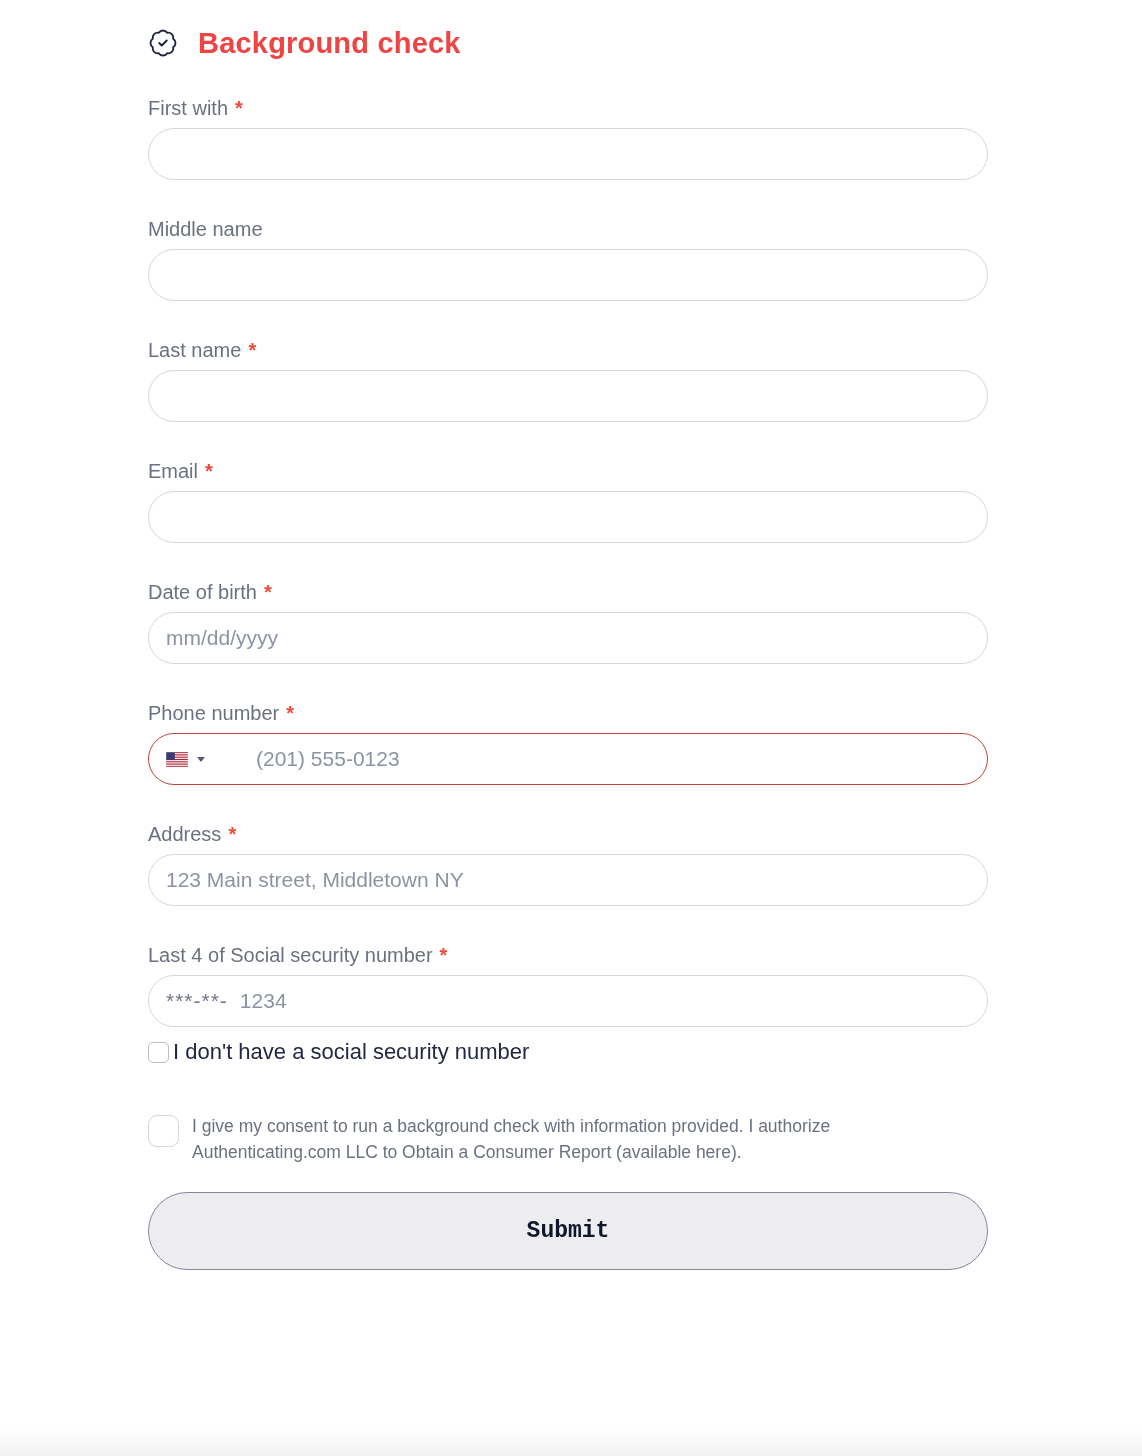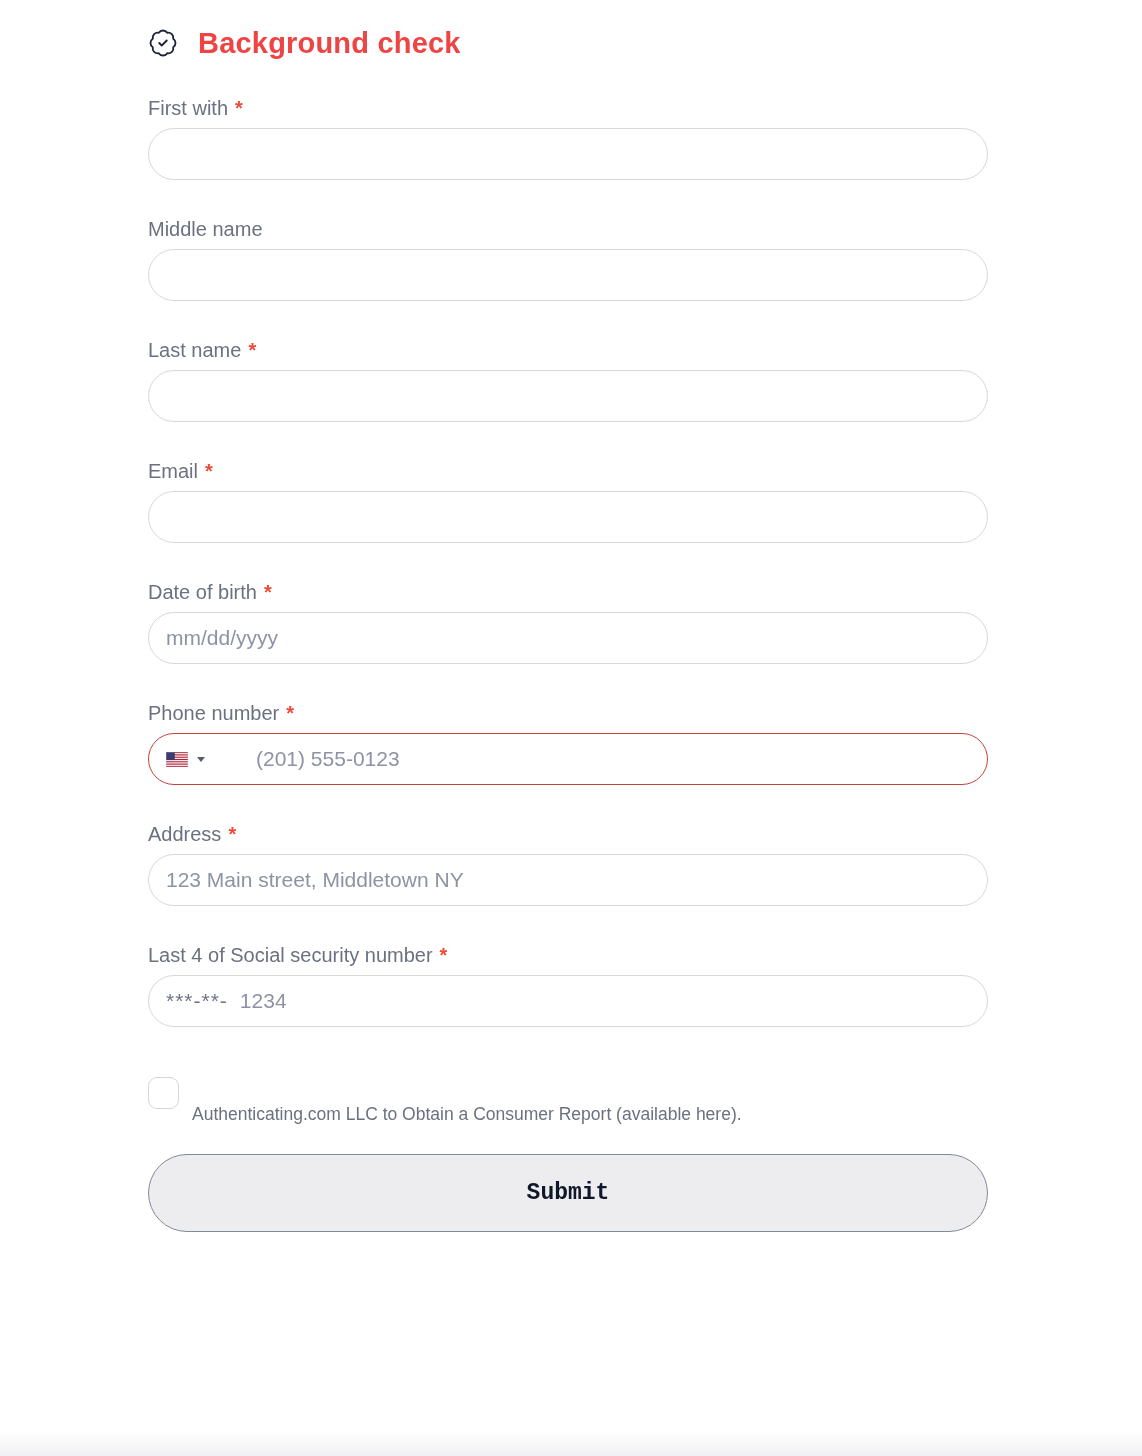--- a/index.html
+++ b/index.html
@@ -183,26 +183,30 @@
 
       <div class="field no-bottom-margin">
         <div class="label-row">
           <span class="field-label">Last 4 of Social security number</span>
           <span class="req">*</span>
         </div>
         <div class="inputbox">
           <span class="ssn-prefix">***-**-</span>
           <input type="text" placeholder="1234" style="">
         </div>
+        <div class="check-row">
+          <span class="small-checkbox"></span>
+          <span class="check-row-label">I don't have a social security number</span>
+        </div>
       </div>
 
     </div>
 
     <div class="consent-row">
       <span class="consent-checkbox"></span>
-      <p class="consent-text"><br><span>Authenticating.com LLC to Obtain a Consumer Report (available here).</span></p>
+      <p class="consent-text"><span>I give my consent to run a background check with information provided. I authorize</span><br><span>Authenticating.com LLC to Obtain a Consumer Report (available here).</span></p>
     </div>
 
     <button class="submit-button">Submit</button>
 
   </div>
   <div class="page-bottom-fade"></div>
 </div>
 
 </body></html>

